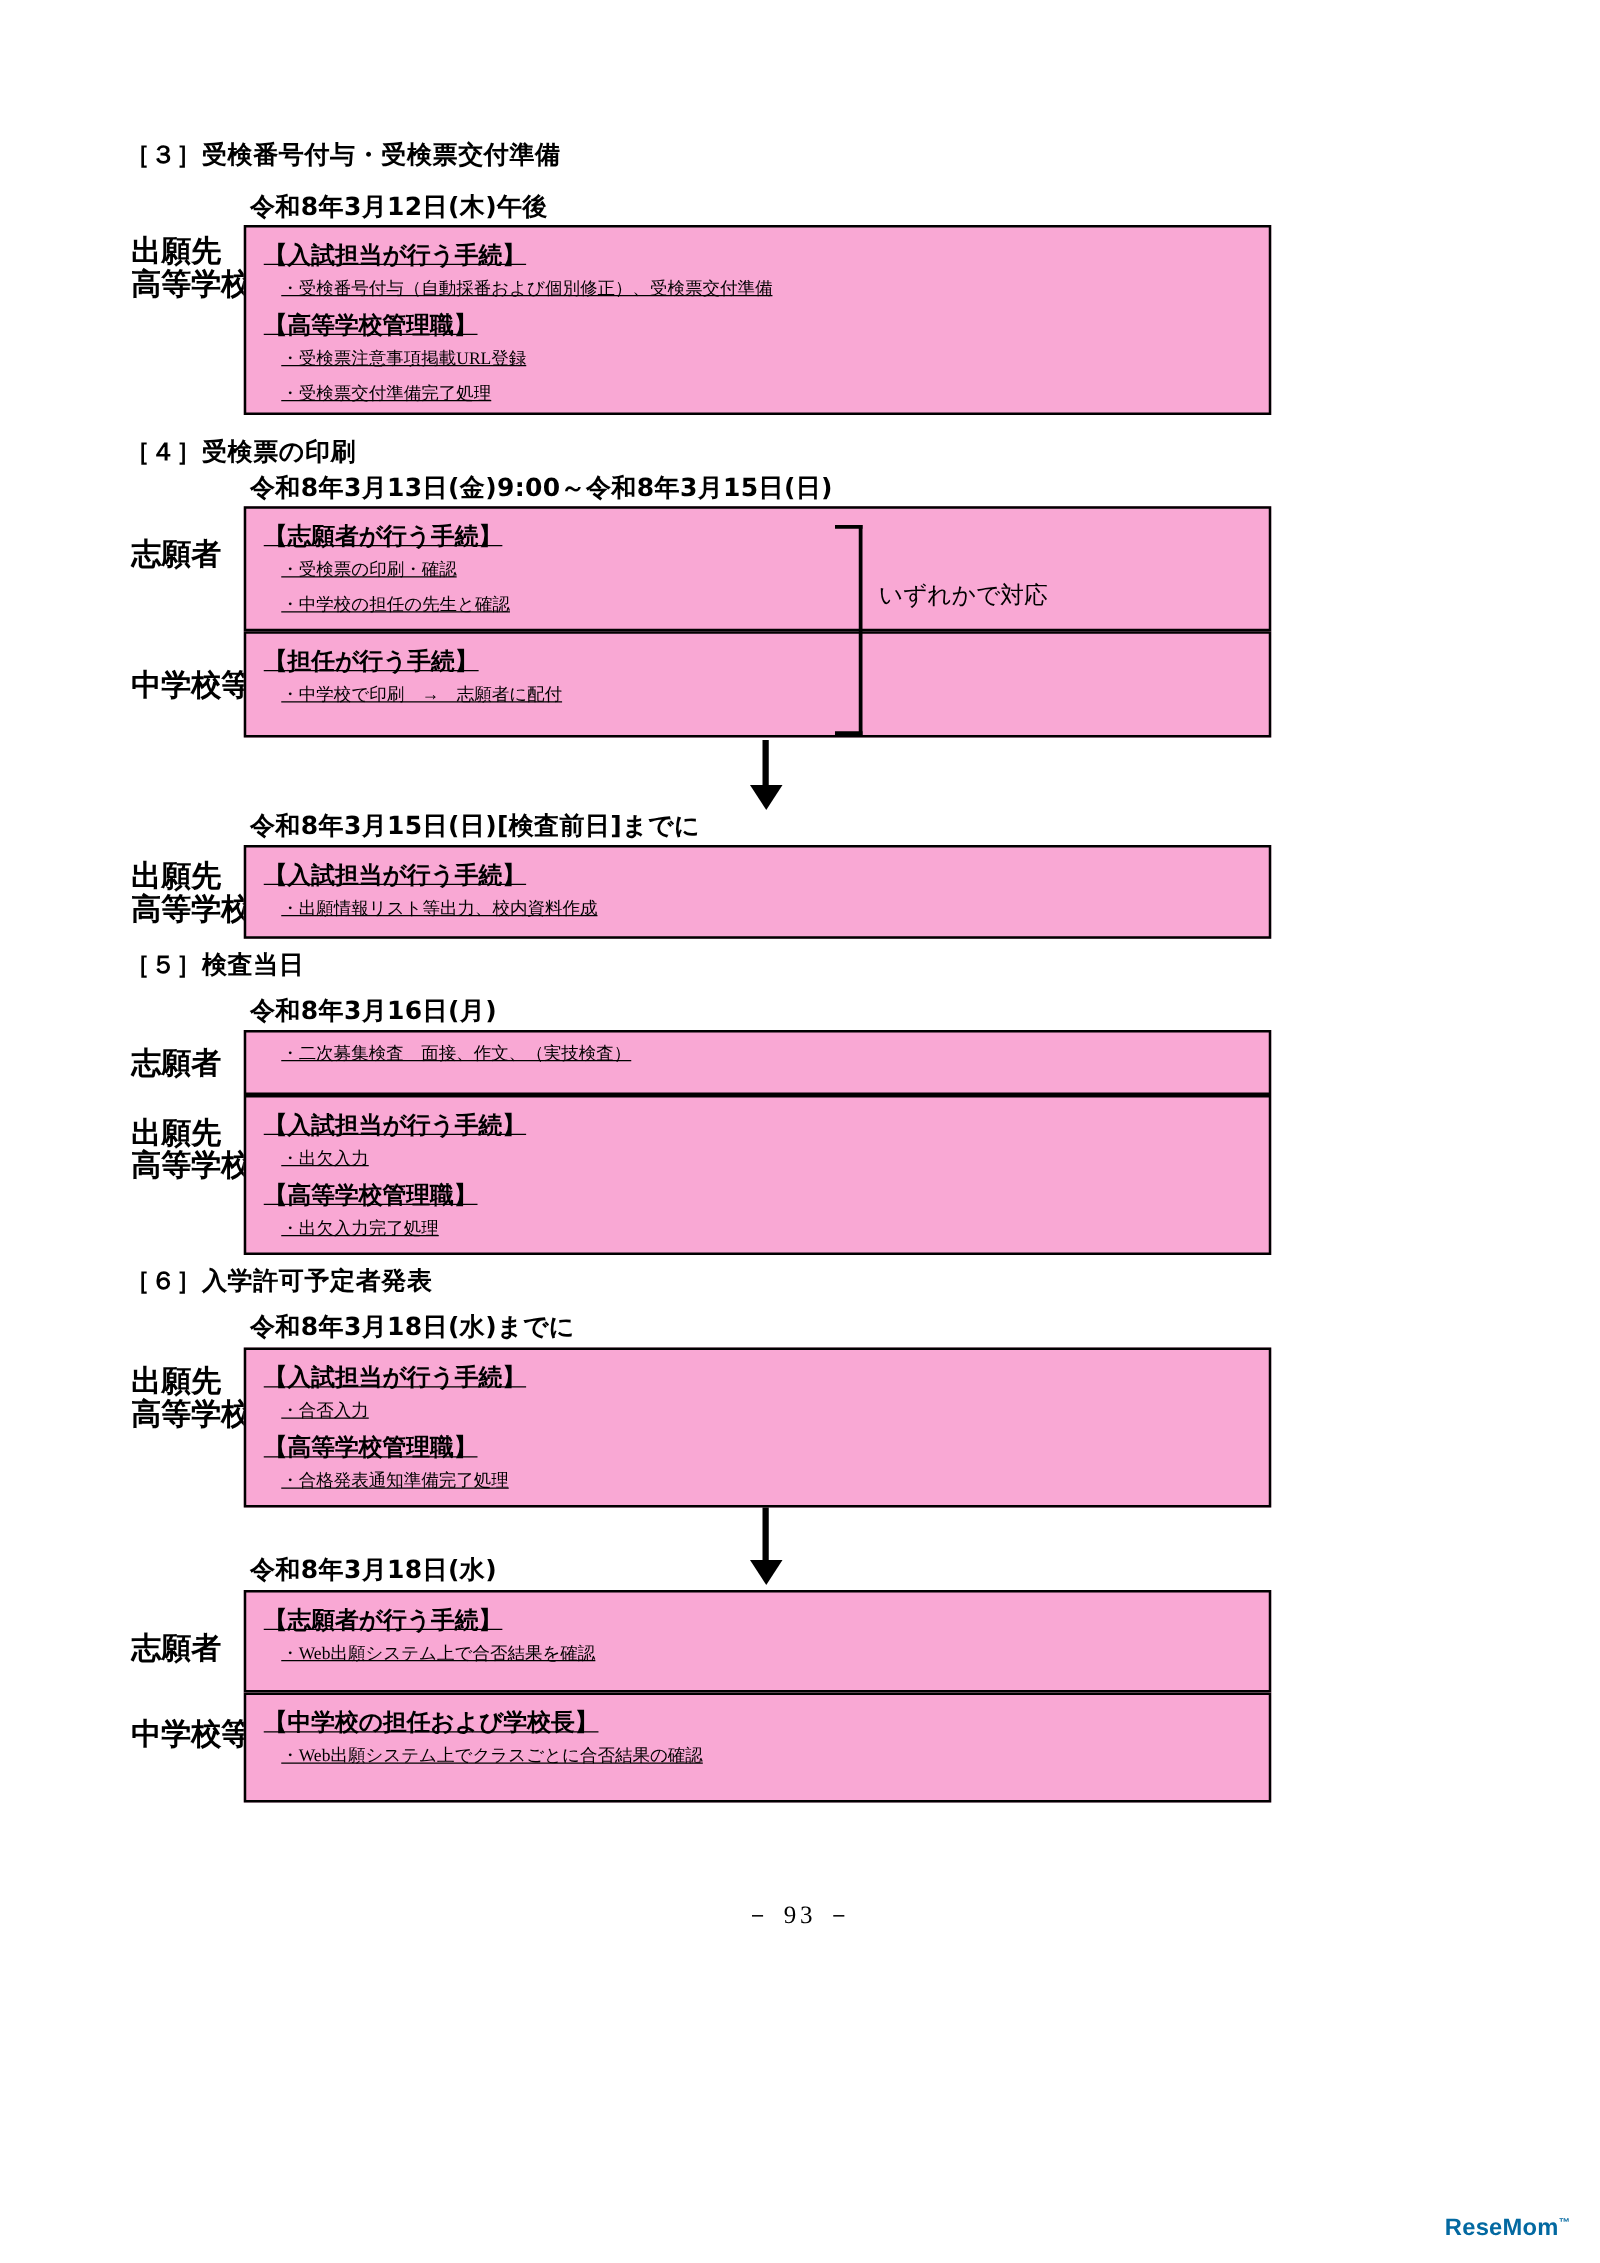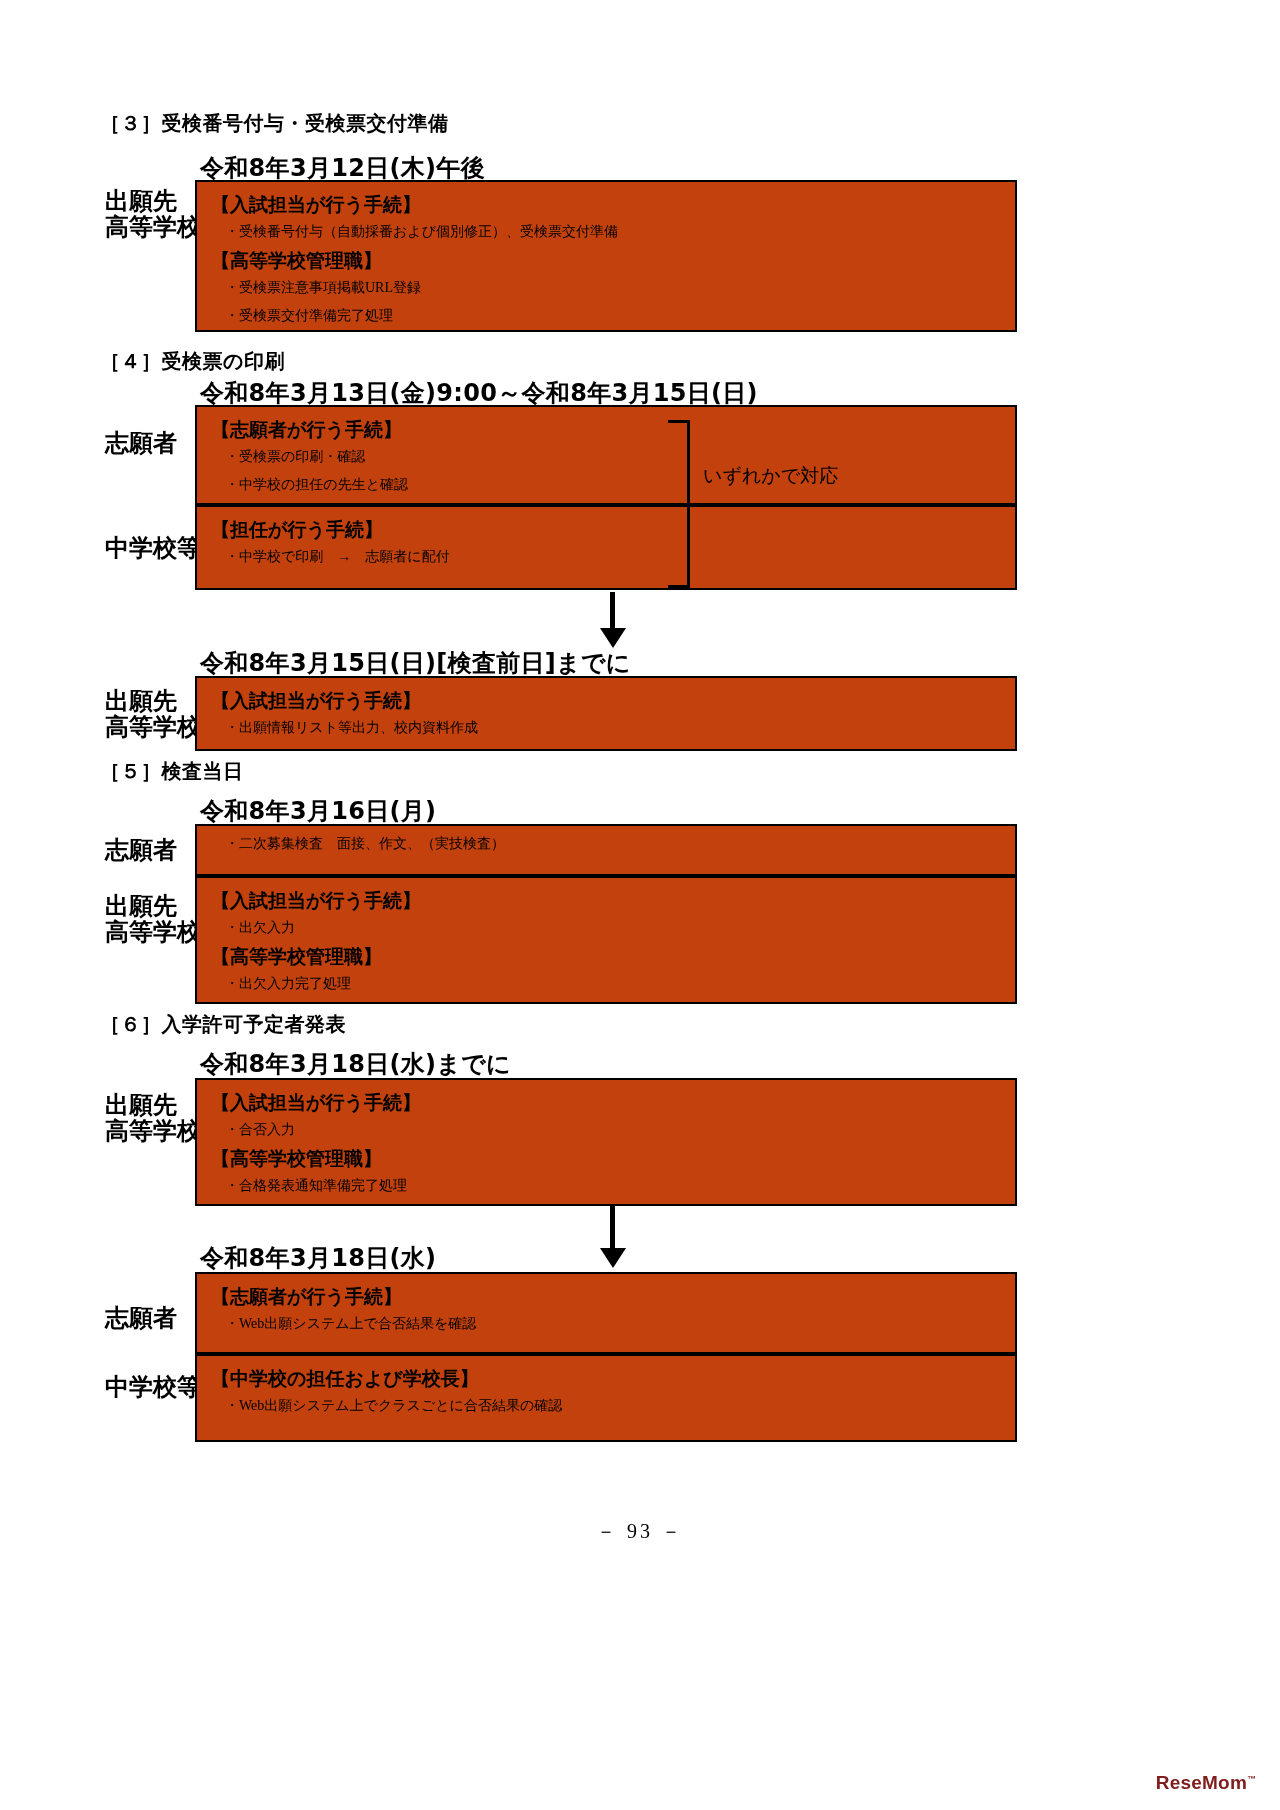--- a/index.html
+++ b/index.html
@@ -27,38 +27,39 @@
     font-family: "DejaVu Sans", "Liberation Sans", sans-serif;
     font-weight: bold;
     font-size: 20px;
     letter-spacing: 0.5px;
     white-space: nowrap;
   }
   .date-line {
     position: absolute;
     font-family: "DejaVu Sans", "Liberation Sans", sans-serif;
     font-weight: bold;
-    font-size: 24px;
+    font-size: 20px;
     white-space: nowrap;
     letter-spacing: 0.3px;
   }
   .role-label {
     position: absolute;
     font-family: "DejaVu Sans", "Liberation Sans", sans-serif;
     font-weight: bold;
     font-size: 24px;
     line-height: 26px;
     text-align: left;
     white-space: nowrap;
   }
   .box {
     position: absolute;
     border: 2px solid #000000;
     box-sizing: border-box;
-    background: #c2410c;
+    background: #f9a8d4;
+    text-decoration: underline;
   }
   .box-inner {
     padding: 8px 0 6px 14px;
   }
   .ln {
     font-size: 14px;
     line-height: 28px;
     white-space: nowrap;
     font-family: "Liberation Serif", "DejaVu Serif", serif;
   }
@@ -137,21 +138,21 @@
     font-size: 20px;
     letter-spacing: 3px;
   }
   .watermark {
     position: absolute;
     right: 24px;
     bottom: 16px;
     font-family: "Liberation Sans", "DejaVu Sans", sans-serif;
     font-size: 19px;
     font-weight: bold;
-    color: #7f1d1d;
+    color: #0369a1;
     letter-spacing: 0.2px;
   }
   .watermark .sup {
     font-size: 9px;
     vertical-align: super;
     letter-spacing: 0;
   }
 </style>
 </head>
 <body>

